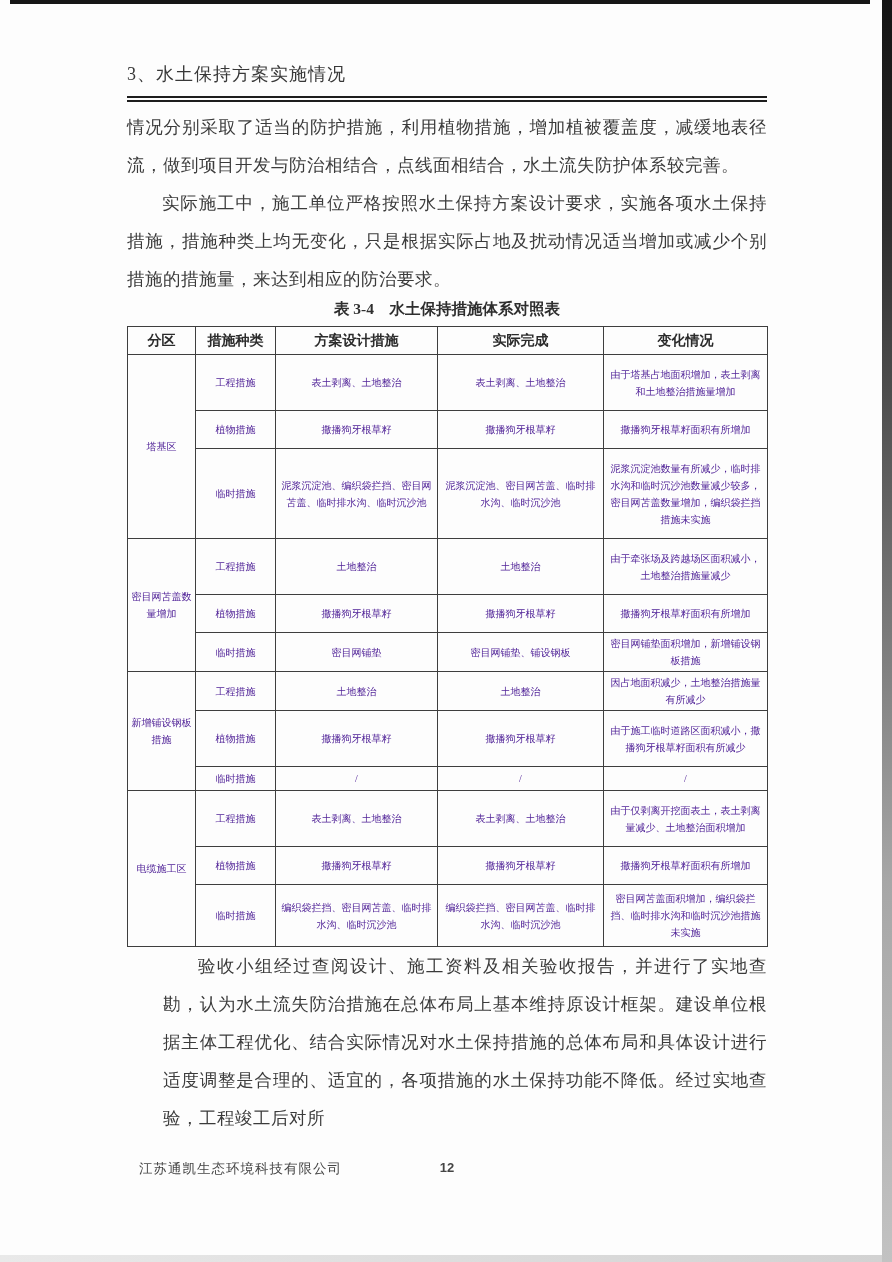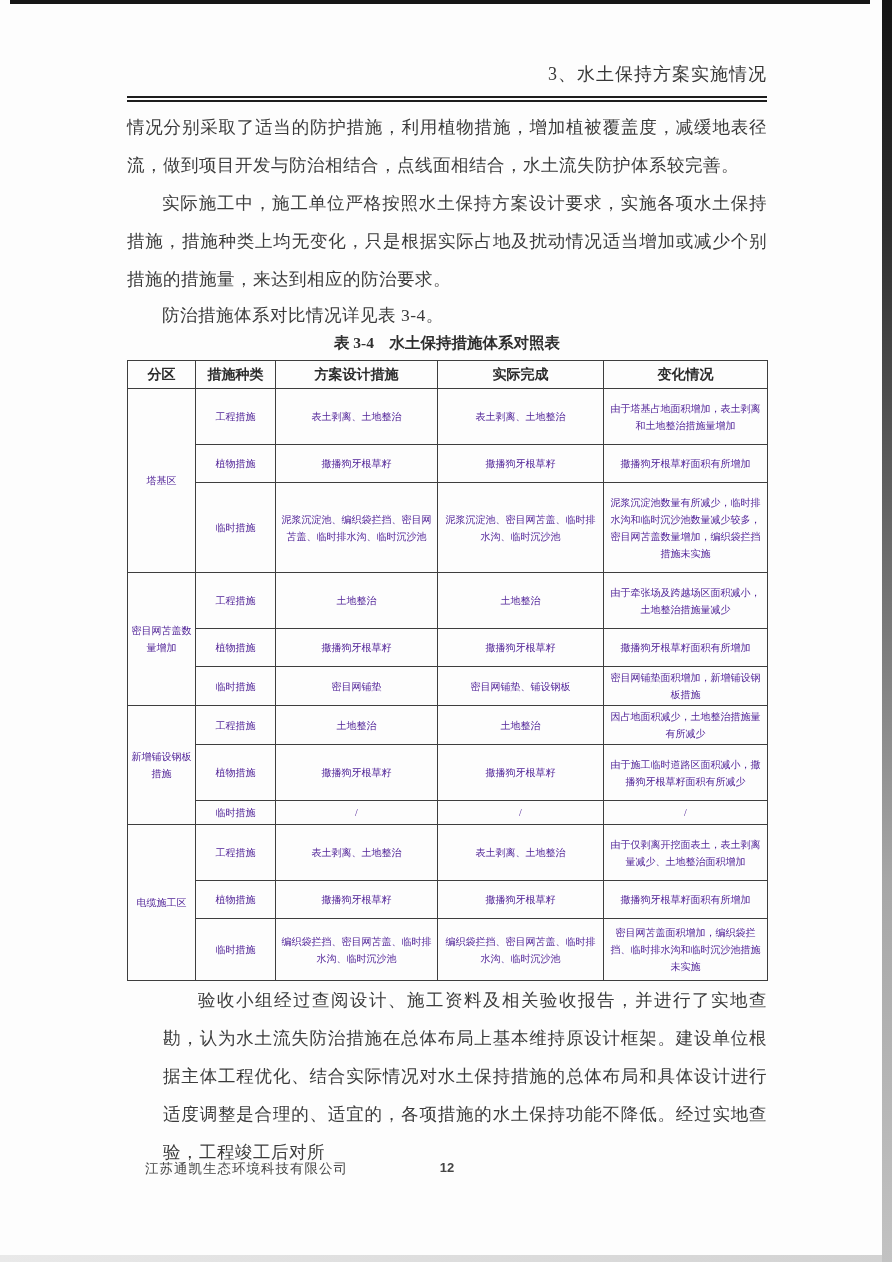--- a/index.html
+++ b/index.html
@@ -24,21 +24,21 @@
   }
   .scan-bottom-edge {
     position: absolute; bottom: 0; left: 0; right: 10px; height: 7px;
     background: linear-gradient(to right, #e9e9e9, #d2d2d2);
   }
   .content {
     position: absolute; left: 127px; top: 0; width: 640px;
   }
   .doc-title {
     margin-top: 60px;
-    text-align: right;
+    text-align: left;
     font-size: 18px;
     line-height: 28px;
     letter-spacing: 1px;
     color: #383838;
   }
   .header-rule { margin-top: 8px; }
   .header-rule .bar { height: 2px; background: #1d1d1d; }
   .header-rule .gap { height: 2px; background: transparent; }
   .body-text {
     font-size: 17.5px;
@@ -81,21 +81,21 @@
   tr.h1 { height: 24px; }
   tr.h2 { height: 38px; }
   tr.h3 { height: 56px; }
   tr.h3b { height: 62px; }
   tr.h5 { height: 90px; }
   .closing { margin-top: 0; margin-left: 36px; }
   .footer {
     position: absolute; left: 127px; top: 1160px; width: 640px;
     font-size: 13.5px; color: #454545;
   }
-  .footer .company { position: absolute; left: 18px; top: 0; letter-spacing: 1px; }
+  .footer .company { position: absolute; left: 12px; top: 0; letter-spacing: 1px; }
   .footer .pageno {
     position: absolute; left: 0; top: 0; width: 640px; text-align: center;
     font-size: 13px; font-weight: bold;
     font-family: "Liberation Sans", "DejaVu Sans", sans-serif;
   }
 </style>
 </head>
 <body>
 
 <div class="scan-top-bar"></div>
@@ -107,21 +107,20 @@
   <div class="doc-title">3、水土保持方案实施情况</div>
 
   <div class="header-rule">
     <div class="bar"></div>
     <div class="gap"></div>
     <div class="bar"></div>
   </div>
 
   <p class="body-text" style="margin-top:6px;">情况分别采取了适当的防护措施，利用植物措施，增加植被覆盖度，减缓地表径流，做到项目开发与防治相结合，点线面相结合，水土流失防护体系较完善。</p>
   <p class="body-text indent">实际施工中，施工单位严格按照水土保持方案设计要求，实施各项水土保持措施，措施种类上均无变化，只是根据实际占地及扰动情况适当增加或减少个别措施的措施量，来达到相应的防治要求。</p>
-  <p class="body-text indent p3">防治措施体系对比情况详见表 3-4。</p>
 
   <div class="table-caption">表 3-4　水土保持措施体系对照表</div>
 
   <table class="cmp">
     <colgroup>
       <col style="width:68px">
         <col style="width:80px">
         <col style="width:162px">
         <col style="width:166px">
         <col style="width:164px">

